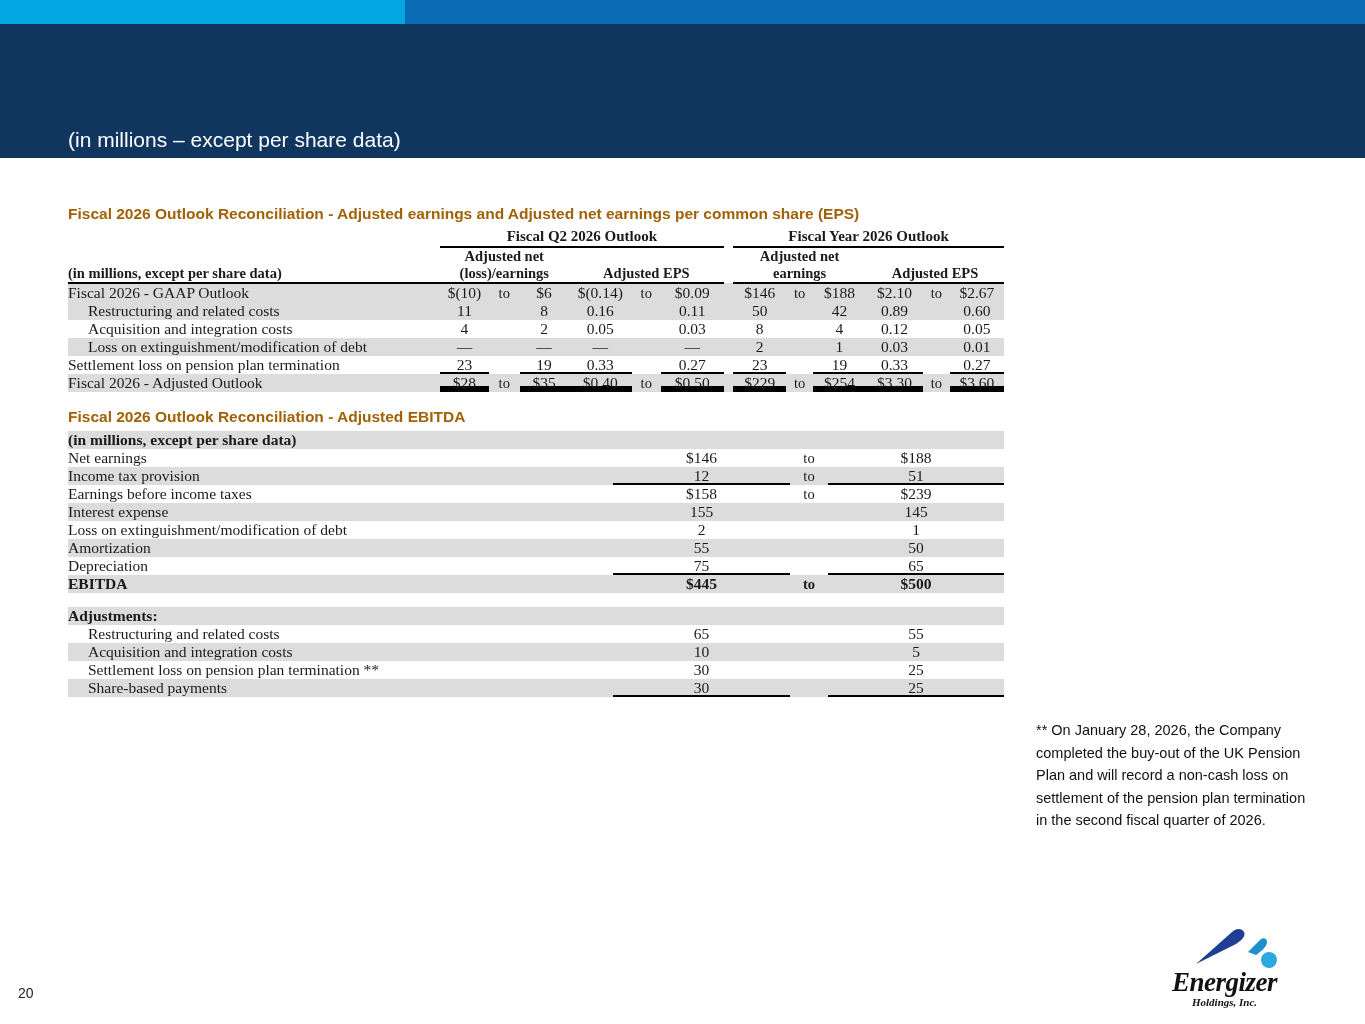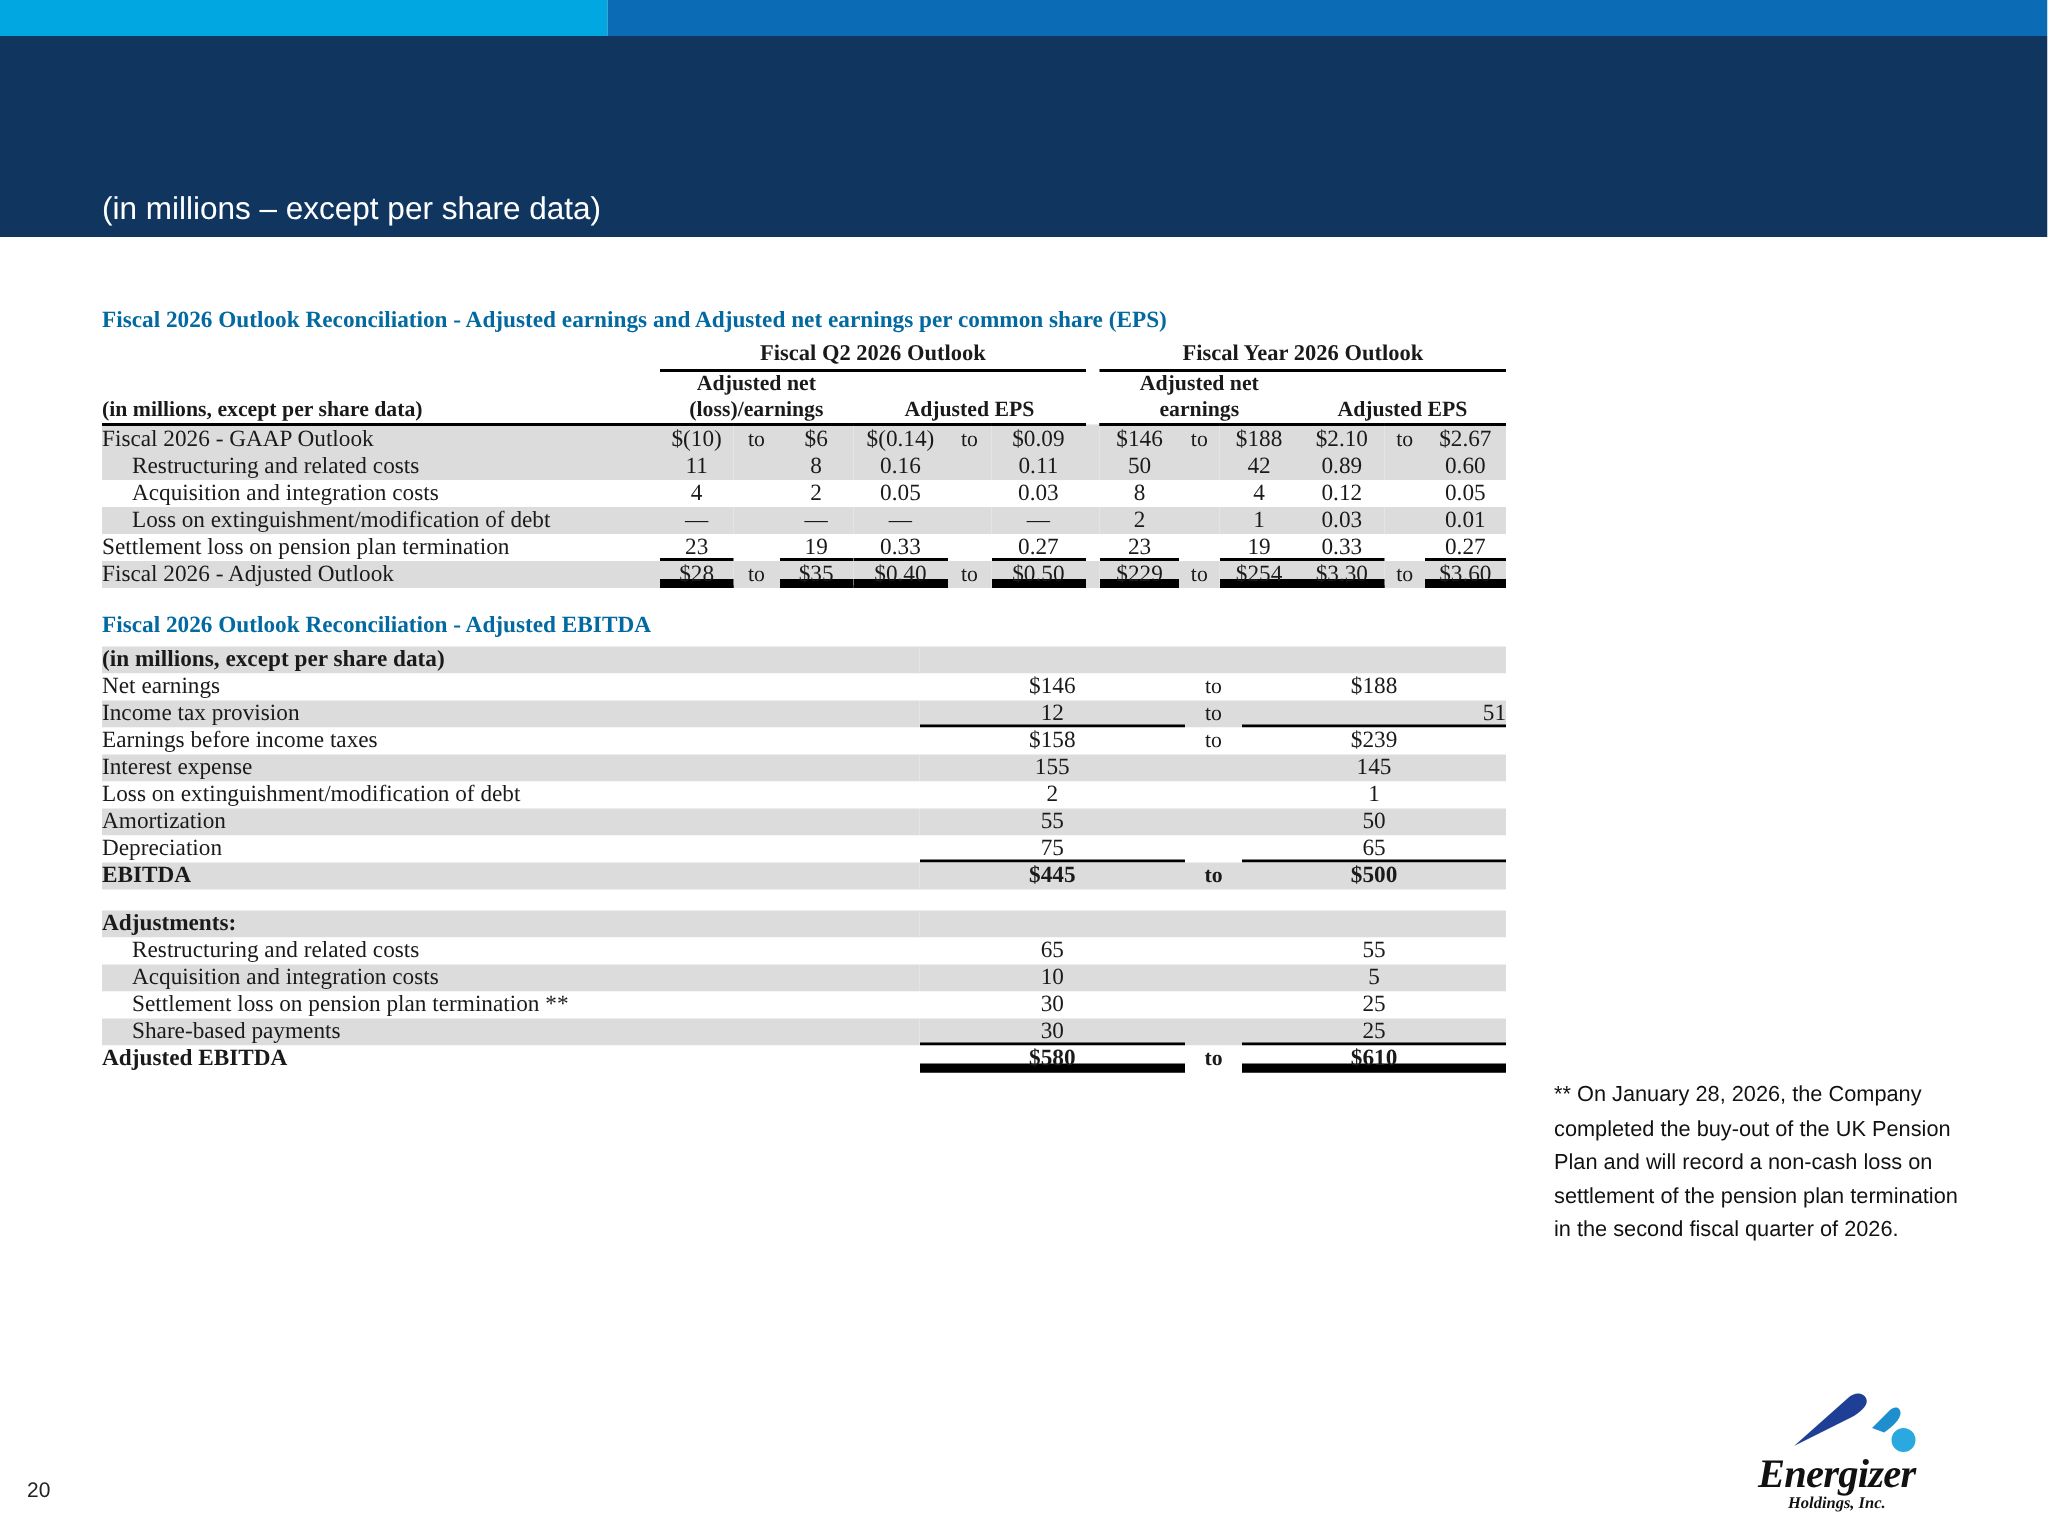--- a/index.html
+++ b/index.html
@@ -33,22 +33,22 @@
   }
 
   
   .sheet{position:absolute;left:68px;top:203px;width:936px;}
 
   .tbl{border-collapse:collapse;width:936px;table-layout:fixed;
        font-family:Liberation Serif, serif;color:#1a1a1a;}
   .tbl td{padding:0;vertical-align:bottom;}
 
   .secthead{
-    font-family:Liberation Serif, serif;
-    font-weight:bold;font-size:15.5px;color:#0369a1;
+    font-family:Liberation Sans, sans-serif;
+    font-weight:bold;font-size:15.5px;color:#a16207;
     padding:2px 0 5px 0;white-space:nowrap;
   }
 
   .shade{background:#dcdcdc;}
   .plain{background:#ffffff;}
 
   .rlabel{font-size:15.5px;padding:4px 0 4px 6px;white-space:nowrap;}
   .rlabel.ind1{padding-left:20px;}
   .rlabel.ital{font-style:italic;}
   .rlabel.bold{font-weight:bold;}
@@ -290,21 +290,21 @@
         <tr class="plain">
           <td class="rlabel">Net earnings</td>
           <td class="num" style="">$146</td>
           <td class="to">to</td>
           <td class="num" style="">$188</td>
         </tr>
         <tr class="shade">
           <td class="rlabel">Income tax provision</td>
           <td class="num" style="box-shadow:inset 0 -2px 0 0 #000;">12</td>
           <td class="to">to</td>
-          <td class="num" style="box-shadow:inset 0 -2px 0 0 #000;text-align:right;">51</td>
+          <td class="num" style="box-shadow:inset 0 -2px 0 0 #000;">51</td>
         </tr>
         <tr class="plain">
           <td class="rlabel">Earnings before income taxes</td>
           <td class="num" style="">$158</td>
           <td class="to">to</td>
           <td class="num" style="">$239</td>
         </tr>
         <tr class="shade">
           <td class="rlabel">Interest expense</td>
           <td class="num" style="">155</td>
@@ -366,26 +366,20 @@
           <td class="rlabel ind1">Settlement loss on pension plan termination **</td>
           <td class="num" style="">30</td>
           <td class="to"></td>
           <td class="num" style="">25</td>
         </tr>
         <tr class="shade">
           <td class="rlabel ind1">Share-based payments</td>
           <td class="num" style="box-shadow:inset 0 -2px 0 0 #000;">30</td>
           <td class="to"></td>
           <td class="num" style="box-shadow:inset 0 -2px 0 0 #000;">25</td>
-        </tr>
-        <tr class="plain">
-          <td class="rlabel bold">Adjusted EBITDA</td>
-          <td class="num b" style="box-shadow:inset 0 -2px 0 0 #000, inset 0 -6px 0 0 #000, inset 0 -4px 0 0 #fff;">$580</td>
-          <td class="to b" style="font-weight: bold;">to</td>
-          <td class="num b" style="box-shadow:inset 0 -2px 0 0 #000, inset 0 -6px 0 0 #000, inset 0 -4px 0 0 #fff;">$610</td>
         </tr>
       </tbody>
   </table>
 
 </div>
 
 <div class="footnote">** On January 28, 2026, the Company completed the buy-out of the UK Pension Plan and will record a non-cash loss on settlement of the pension plan termination in the second fiscal quarter of 2026.</div>
 
 <div class="pagenum">20</div>
 

